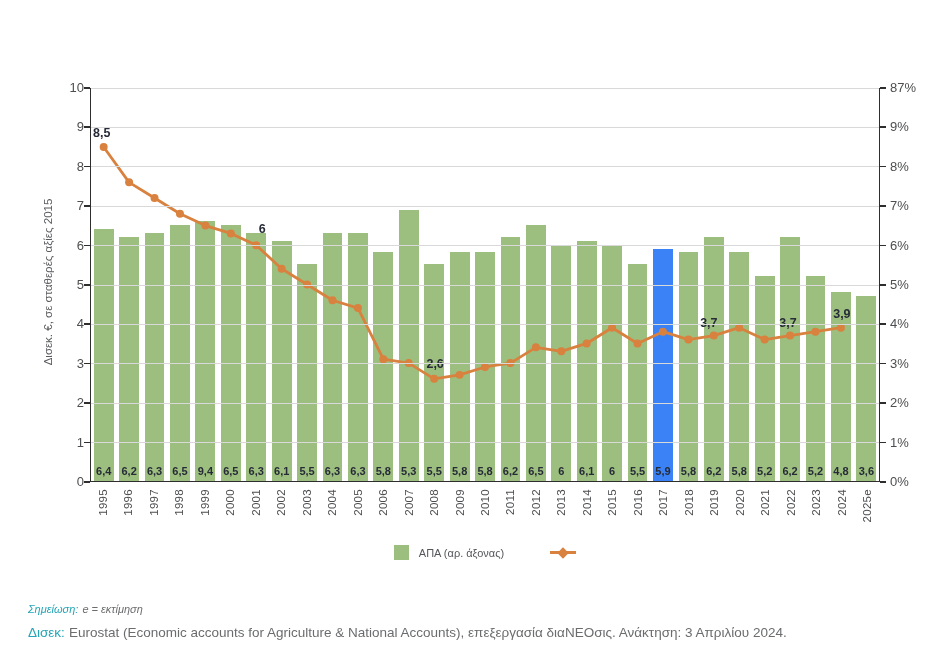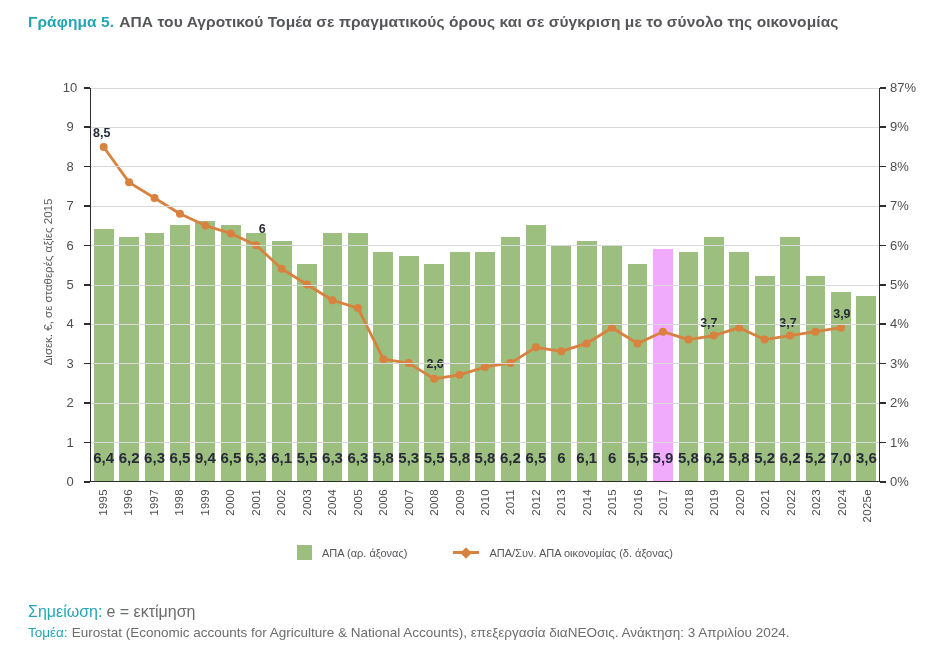--- a/index.html
+++ b/index.html
@@ -20,63 +20,60 @@
     border-left:1.5px solid #2e2e2e; border-right:1.5px solid #2e2e2e; border-bottom:1.5px solid #2e2e2e; }
   .grid-line { position:absolute; left:0; width:100%; height:1px; background:#D9D9D9; }
   .tick { position:absolute; width:6px; height:1.5px; background:#2e2e2e; }
   .tick.left  { left:-7px; }
   .tick.right { right:-7px; }
 
   
   #bars { position:absolute; left:0; bottom:0; width:100%; height:100%; display:flex; align-items:flex-end; }
   .bar-slot { flex:1; display:flex; justify-content:center; align-items:flex-end; height:100%; position:relative; }
   .bar { width:78%; background:#9CBE7E; position:relative; }
-  .bar-value-label { position:absolute; bottom:15px; left:50%; transform:translateX(-50%);
-    font-size:15px; font-weight:bold; color:#272B38; white-space:nowrap; }
+  .bar-value-label { position:absolute; bottom:4px; left:50%; transform:translateX(-50%);
+    font-size:11px; font-weight:bold; color:#272B38; white-space:nowrap; }
 
   
   #line-svg { position:absolute; left:0; top:0; width:100%; height:100%; overflow:visible; pointer-events:none; }
 
   
   #left-labels, #right-labels { position:absolute; top:88px; height:394px; }
   #left-labels  { left:56px;  width:28px; }
   #right-labels { left:890px; width:42px; }
   .axis-label { position:absolute; font-size:13px; color:#4D4E50; width:100%; }
-  #left-labels .axis-label { text-align:center; }
+  #left-labels .axis-label { text-align:right; }
   #right-labels .axis-label { text-align:left; }
 
   
   #x-labels { position:absolute; left:90px; top:489px; width:790px; height:48px; display:flex; }
   .x-slot { flex:1; display:flex; justify-content:center; align-items:flex-start; }
   .x-year { writing-mode:vertical-rl; transform:rotate(180deg); font-size:11.5px; color:#4D4E50; letter-spacing:.3px; }
 
   
   #legend { position:absolute; left:90px; top:545px; width:790px; display:flex; justify-content:center; gap:46px; align-items:center; }
   .legend-item { display:flex; align-items:center; gap:10px; }
   .legend-label { font-size:11px; color:#55565A; }
   .swatch-bar { width:15px; height:15px; background:#9CBE7E; }
   .swatch-line { width:26px; height:3px; background:#D9813E; position:relative; }
   .swatch-line::after { content:""; position:absolute; left:9px; top:-2.5px; width:8px; height:8px; background:#D9813E; transform:rotate(45deg); }
 
   
-  #note   { position:absolute; left:28px; top:603px; font-size:16px; }
+  #note   { position:absolute; left:28px; top:603px; font-size:11px; font-style:italic; }
   #note .prefix   { color:#24A5B6; }
   #note .text     { color:#6B6C6E; margin-left:4px; }
   #source { position:absolute; left:28px; top:625px; font-size:13.5px; }
   #source .prefix { color:#24A5B6; }
   #source .text   { color:#6B6C6E; margin-left:4px; }
 </style>
 </head>
 <body>
 
 <div id="page">
 
-  <div id="title">
-    <span class="prefix">Γράφημα 5.</span><span class="rest">ΑΠΑ του Αγροτικού Τομέα σε πραγματικούς όρους και σε σύγκριση με το σύνολο της οικονομίας</span>
-  </div>
 
   <div id="y-axis-title">Δισεκ. €, σε σταθερές αξίες 2015</div>
 
   <div id="left-labels">
       <div class="axis-label" style="top: 386px;">0</div>
       <div class="axis-label" style="top: 346.6px;">1</div>
       <div class="axis-label" style="top: 307.2px;">2</div>
       <div class="axis-label" style="top: 267.8px;">3</div>
       <div class="axis-label" style="top: 228.4px;">4</div>
       <div class="axis-label" style="top: 189px;">5</div>
@@ -156,21 +153,21 @@
           <div class="bar" style="height: 248.22px; background: rgb(156, 190, 126);">
             <div class="bar-value-label">6,3</div>
           </div>
         </div>
         <div class="bar-slot">
           <div class="bar" style="height: 228.52px; background: rgb(156, 190, 126);">
             <div class="bar-value-label">5,8</div>
           </div>
         </div>
         <div class="bar-slot">
-          <div class="bar" style="height: 225px; background: rgb(156, 190, 126);">
+          <div class="bar" style="height: 271px; background: rgb(156, 190, 126);">
             <div class="bar-value-label">5,3</div>
           </div>
         </div>
         <div class="bar-slot">
           <div class="bar" style="height: 216.7px; background: rgb(156, 190, 126);">
             <div class="bar-value-label">5,5</div>
           </div>
         </div>
         <div class="bar-slot">
           <div class="bar" style="height: 228.52px; background: rgb(156, 190, 126);">
@@ -206,21 +203,21 @@
           <div class="bar" style="height: 236.4px; background: rgb(156, 190, 126);">
             <div class="bar-value-label">6</div>
           </div>
         </div>
         <div class="bar-slot">
           <div class="bar" style="height: 216.7px; background: rgb(156, 190, 126);">
             <div class="bar-value-label">5,5</div>
           </div>
         </div>
         <div class="bar-slot">
-          <div class="bar" style="height: 232.46px; background: #f0abfc; text-decoration: underline;">
+          <div class="bar" style="height: 232.46px; background: #3b82f6; text-decoration: underline;">
             <div class="bar-value-label">5,9</div>
           </div>
         </div>
         <div class="bar-slot">
           <div class="bar" style="height: 228.52px; background: rgb(156, 190, 126);">
             <div class="bar-value-label">5,8</div>
           </div>
         </div>
         <div class="bar-slot">
           <div class="bar" style="height: 244.28px; background: rgb(156, 190, 126);">
@@ -242,21 +239,21 @@
             <div class="bar-value-label">6,2</div>
           </div>
         </div>
         <div class="bar-slot">
           <div class="bar" style="height: 204.88px; background: rgb(156, 190, 126);">
             <div class="bar-value-label">5,2</div>
           </div>
         </div>
         <div class="bar-slot">
           <div class="bar" style="height: 189.12px; background: rgb(156, 190, 126);">
-            <div class="bar-value-label">7,0</div>
+            <div class="bar-value-label">4,8</div>
           </div>
         </div>
         <div class="bar-slot">
           <div class="bar" style="height: 185.18px; background: rgb(156, 190, 126);">
             <div class="bar-value-label">3,6</div>
           </div>
         </div>
       </div>
     <svg id="line-svg" viewBox="0 0 790 394" preserveAspectRatio="none">
         <path d="M12.7,59.1 L38.2,94.6 L63.7,110.3 L89.2,126.1 L114.7,137.9 L140.2,145.8 L165.6,157.6 L191.1,181.2 L216.6,197.0 L242.1,212.8 L267.6,220.6 L293.1,271.9 L318.5,275.8 L344.0,291.6 L369.5,287.6 L395.0,279.7 L420.5,275.8 L446.0,260.0 L471.5,264.0 L496.9,256.1 L522.4,240.3 L547.9,256.1 L573.4,244.3 L598.9,252.2 L624.4,248.2 L649.8,240.3 L675.3,252.2 L700.8,248.2 L726.3,244.3 L751.8,240.3" fill="none" stroke="#D9813E" stroke-width="2.8" stroke-linejoin="round"></path>
@@ -427,24 +424,23 @@
       </div>
     </div>
 
   <div id="legend">
     <div class="legend-item">
       <span class="swatch-bar"></span>
       <span class="legend-label">ΑΠΑ (αρ. άξονας)</span>
     </div>
     <div class="legend-item">
       <span class="swatch-line"></span>
-      <span class="legend-label">ΑΠΑ/Συν. ΑΠΑ οικονομίας (δ. άξονας)</span>
     </div>
   </div>
 
   <div id="note">
     <span class="prefix">Σημείωση:</span><span class="text">e = εκτίμηση</span>
   </div>
   <div id="source">
-    <span class="prefix">Τομέα:</span><span class="text">Eurostat (Economic accounts for Agriculture &amp; National Accounts), επεξεργασία διαΝΕΟσις. Ανάκτηση: 3 Απριλίου 2024.</span>
+    <span class="prefix">Δισεκ:</span><span class="text">Eurostat (Economic accounts for Agriculture &amp; National Accounts), επεξεργασία διαΝΕΟσις. Ανάκτηση: 3 Απριλίου 2024.</span>
   </div>
 
 </div>
 
 </body></html>

